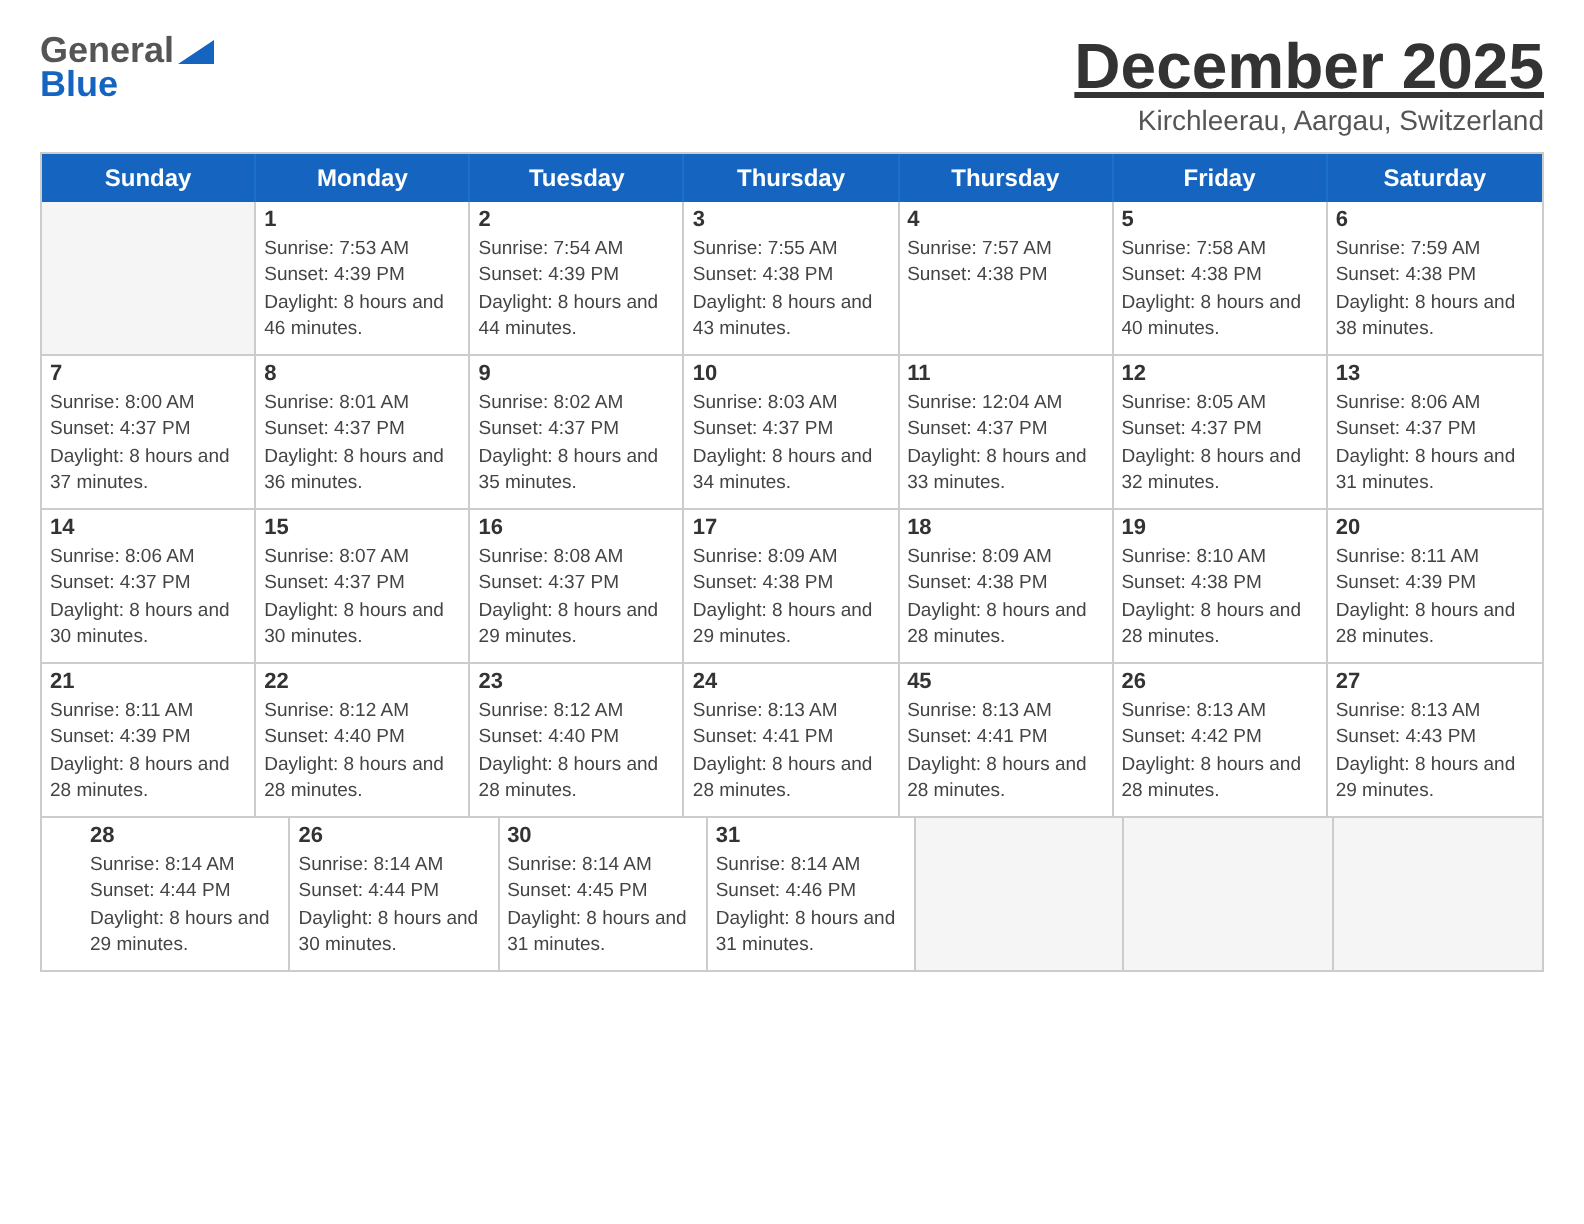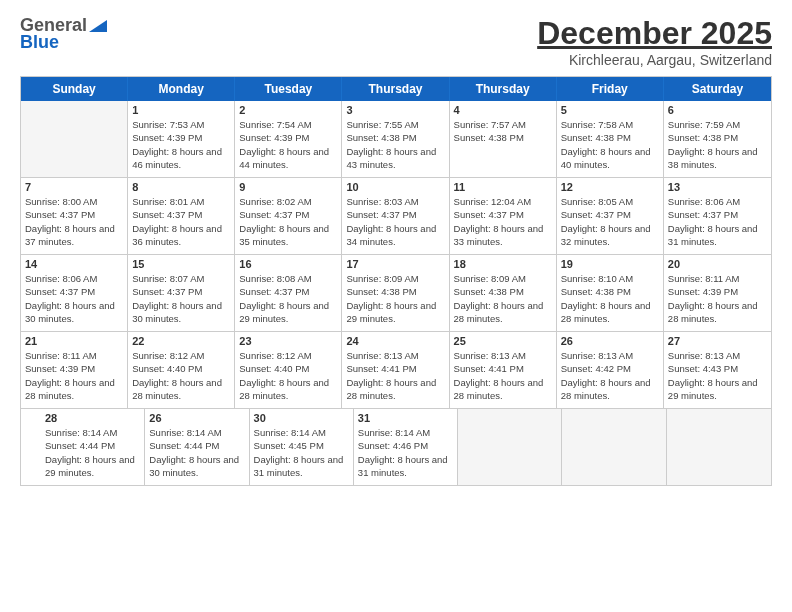--- a/index.html
+++ b/index.html
@@ -291,21 +291,21 @@
             <span class="info-line">Sunset: 4:40 PM</span>
             <span class="info-line">Daylight: 8 hours and 28 minutes.</span>
           </div>
           <div class="cal-cell">
             <span class="day-num">24</span>
             <span class="info-line">Sunrise: 8:13 AM</span>
             <span class="info-line">Sunset: 4:41 PM</span>
             <span class="info-line">Daylight: 8 hours and 28 minutes.</span>
           </div>
           <div class="cal-cell">
-            <span class="day-num">25</span>
+            <span class="day-num">45</span>
             <span class="info-line">Sunrise: 8:13 AM</span>
             <span class="info-line">Sunset: 4:41 PM</span>
             <span class="info-line">Daylight: 8 hours and 28 minutes.</span>
           </div>
           <div class="cal-cell">
             <span class="day-num">26</span>
             <span class="info-line">Sunrise: 8:13 AM</span>
             <span class="info-line">Sunset: 4:42 PM</span>
             <span class="info-line">Daylight: 8 hours and 28 minutes.</span>
           </div>

